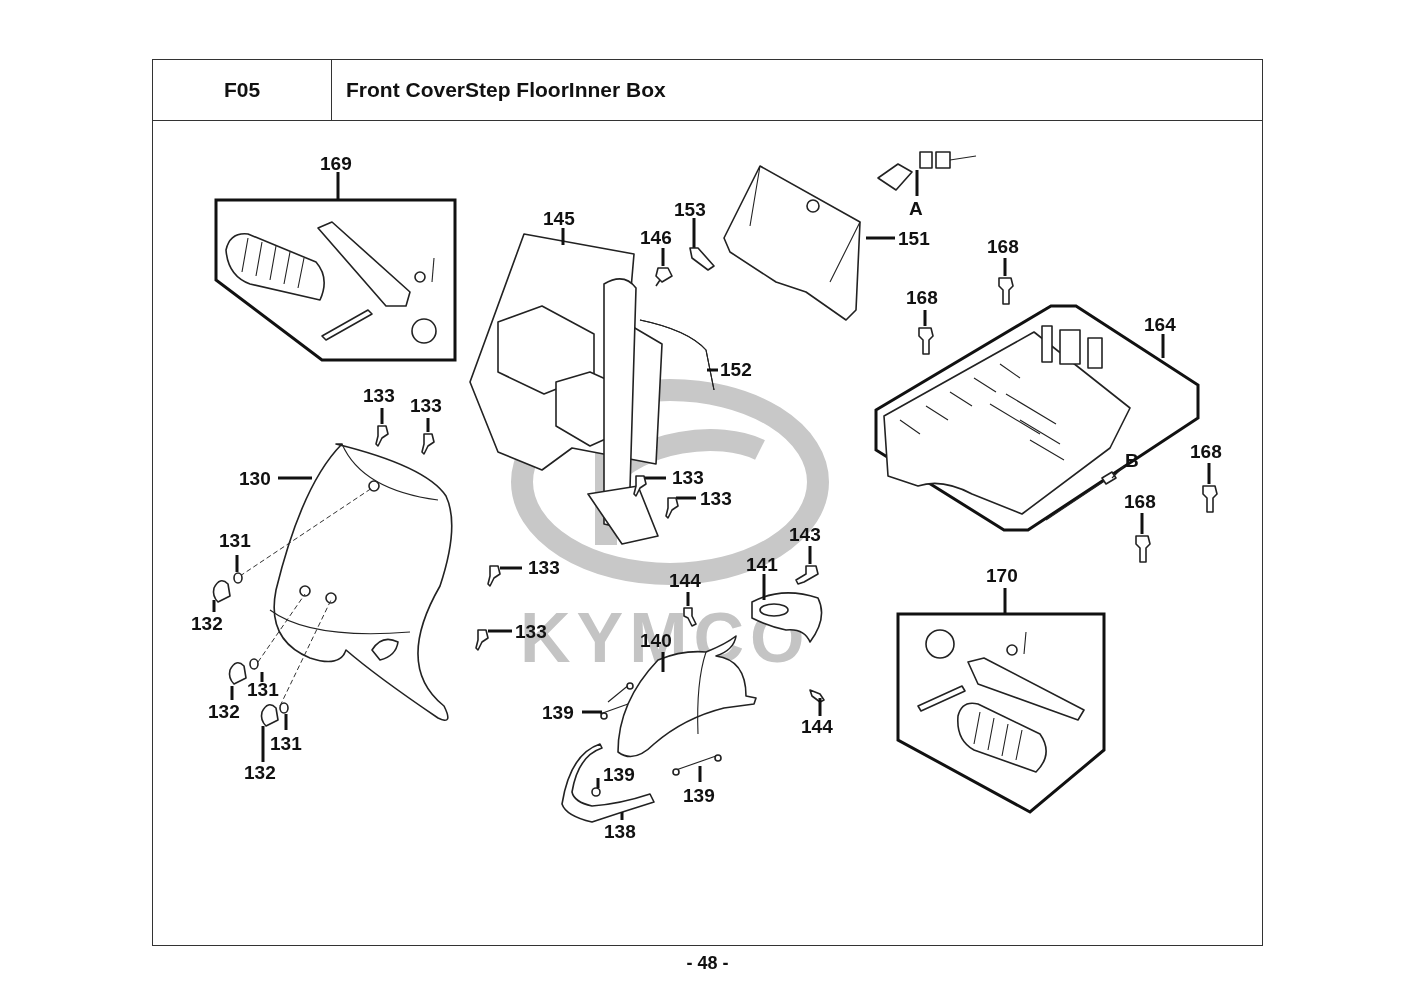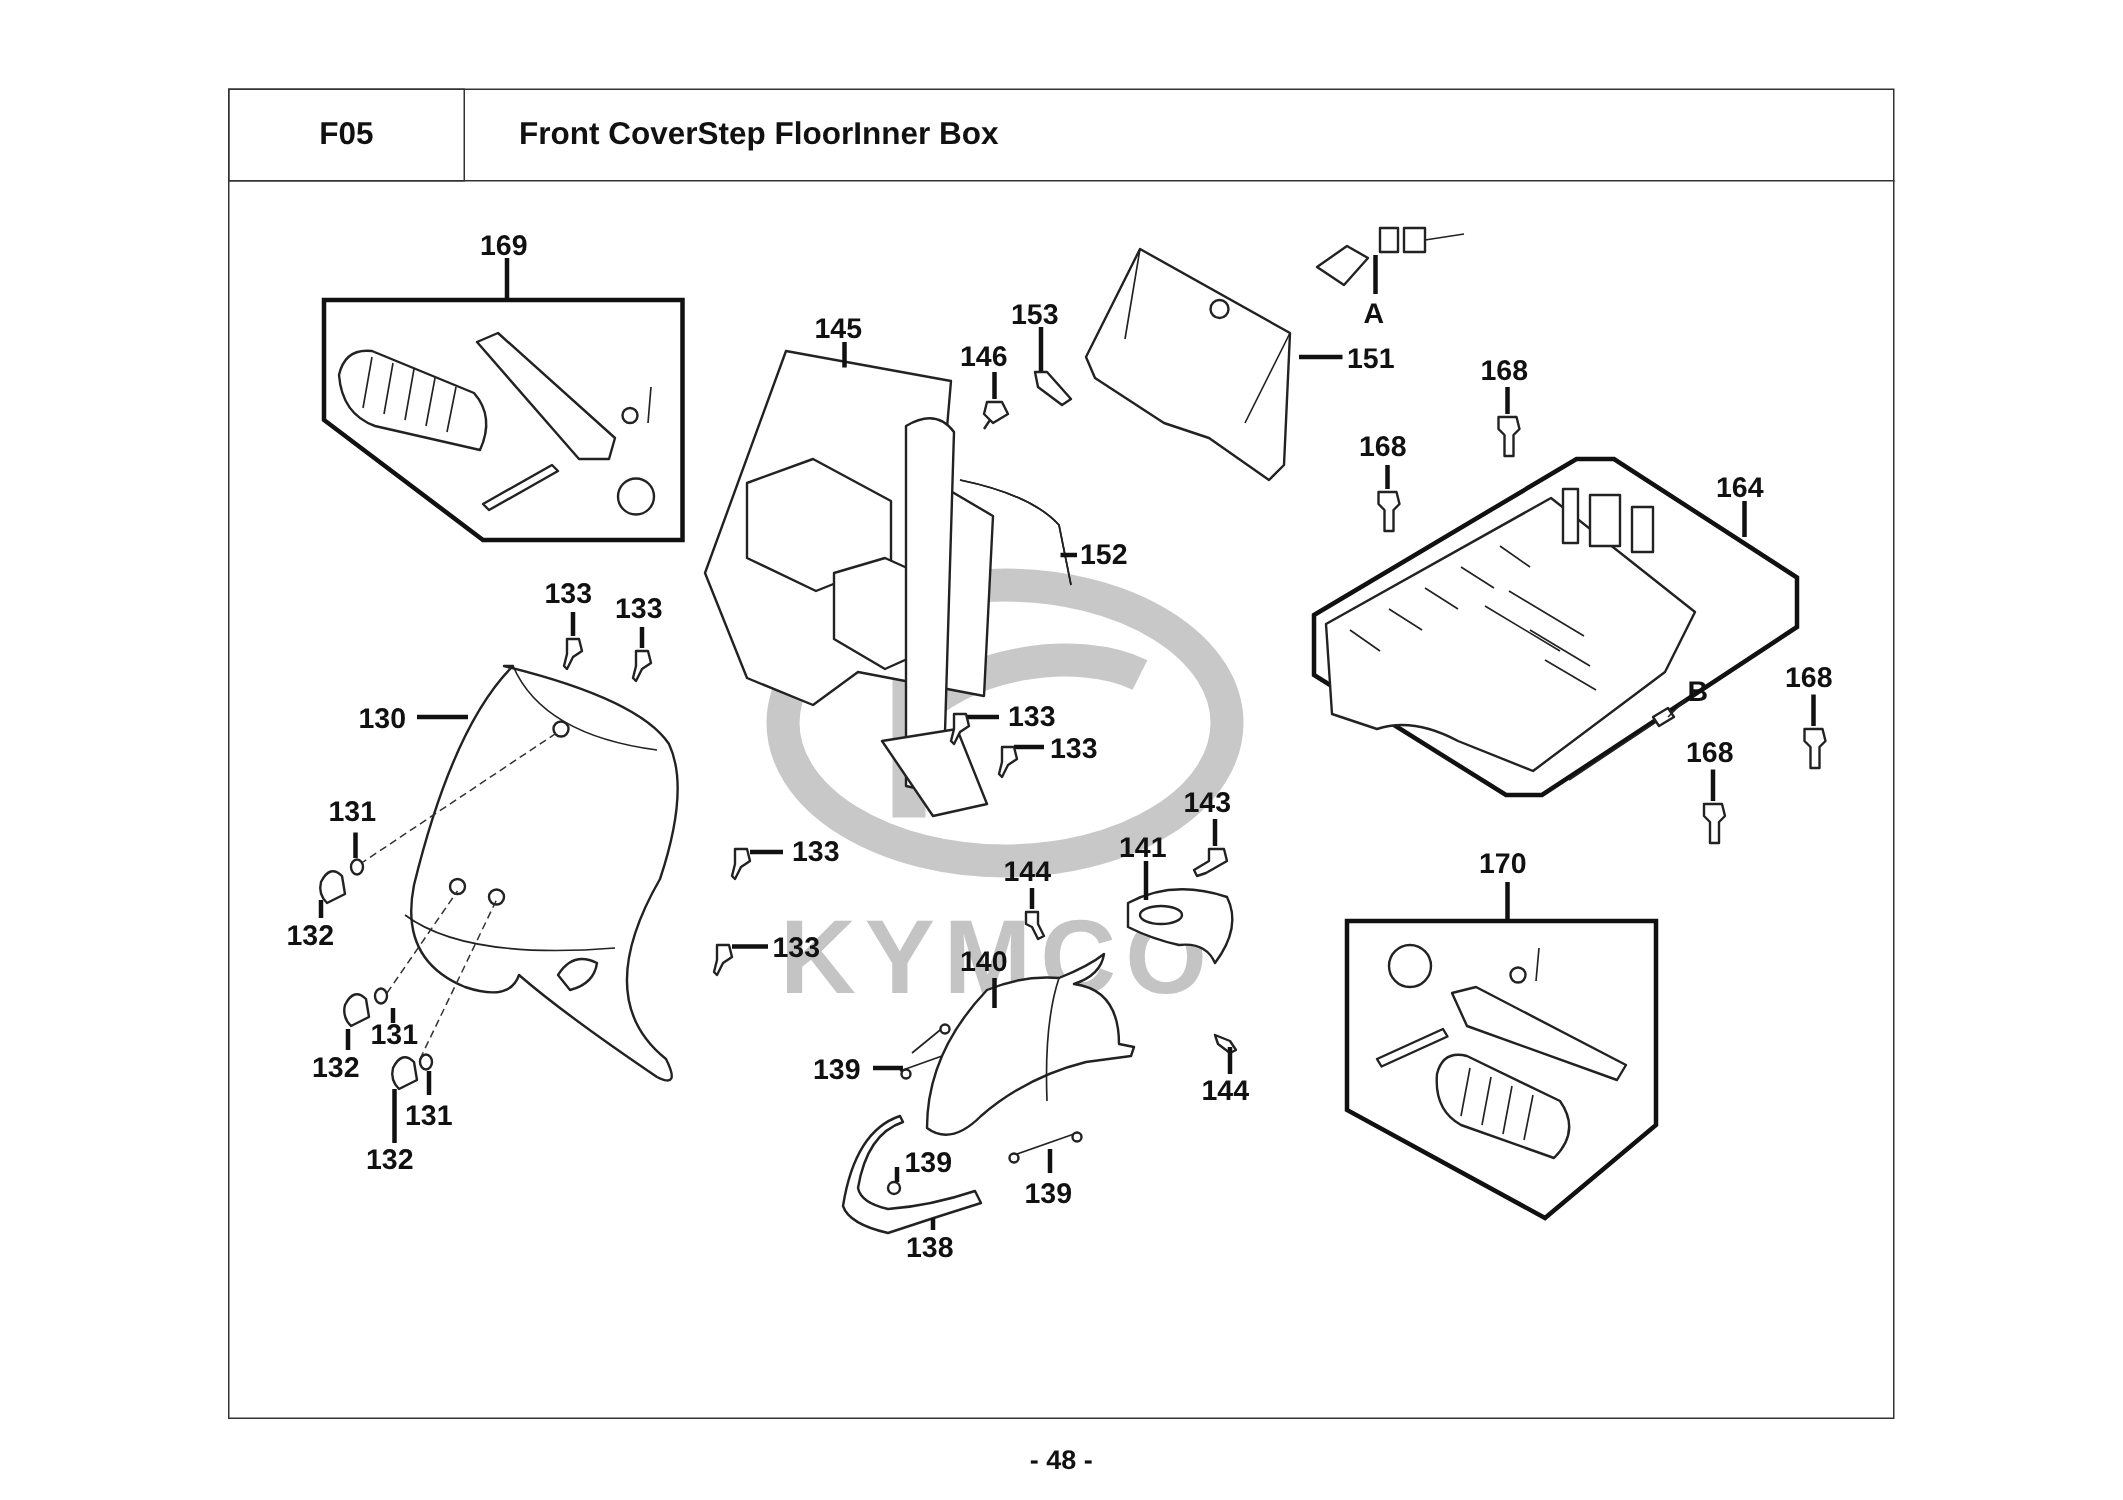--- a/index.html
+++ b/index.html
@@ -1,22 +1,22 @@
 <!DOCTYPE html>
 <html><head>
 <meta charset="utf-8">
 <style>
   html, body { margin:0; padding:0; background:#ffffff; }
   body { width:1415px; height:1000px; position:relative; overflow:hidden; font-family:"Liberation Sans", sans-serif; }
   #frame { position:absolute; left:152px; top:59px; width:1111px; height:887px; border:1.5px solid #333; box-sizing:border-box; }
-  #hdr-code-cell { position:absolute; left:152px; top:59px; width:158px; height:62px; border:1.5px solid #333; box-sizing:border-box; display:flex; align-items:center; justify-content:center; }
+  #hdr-code-cell { position:absolute; left:152px; top:59px; width:180px; height:62px; border:1.5px solid #333; box-sizing:border-box; display:flex; align-items:center; justify-content:center; }
   #hdr-title-row { position:absolute; left:152px; top:59px; width:1111px; height:62px; border-bottom:1.5px solid #333; box-sizing:border-box; }
   .hdr-text { font-weight:bold; font-size:21px; color:#111; }
   #hdr-title { position:absolute; left:346px; top:78px; }
-  #page-number { position:absolute; left:0; width:1415px; top:953px; text-align:center; font-size:18px; font-weight:bold; color:#111;margin-top:10px; }
+  #page-number { position:absolute; left:0; width:1415px; top:953px; text-align:center; font-size:18px; font-weight:bold; color:#111; }
   svg#diagram { position:absolute; left:0; top:0; width:1415px; height:1000px; }
   .lbl { font-family:"Liberation Sans", sans-serif; font-weight:bold; font-size:19px; fill:#111; }
   .ln { stroke:#111; stroke-width:3; fill:none; }
   .part { stroke:#222; stroke-width:1.6; fill:#fff; stroke-linejoin:round; }
   .thin { stroke:#222; stroke-width:1.1; fill:none; }
   .dash { stroke:#333; stroke-width:1; fill:none; stroke-dasharray:5 3; }
   .box { stroke:#111; stroke-width:3; fill:none; }
   .wm { fill:none; stroke:#c8c8c8; stroke-width:22; }
   .wmtext { font-family:"Liberation Sans", sans-serif; font-weight:bold; font-size:70px; fill:#c4c4c4; letter-spacing:6px; }
 </style>

